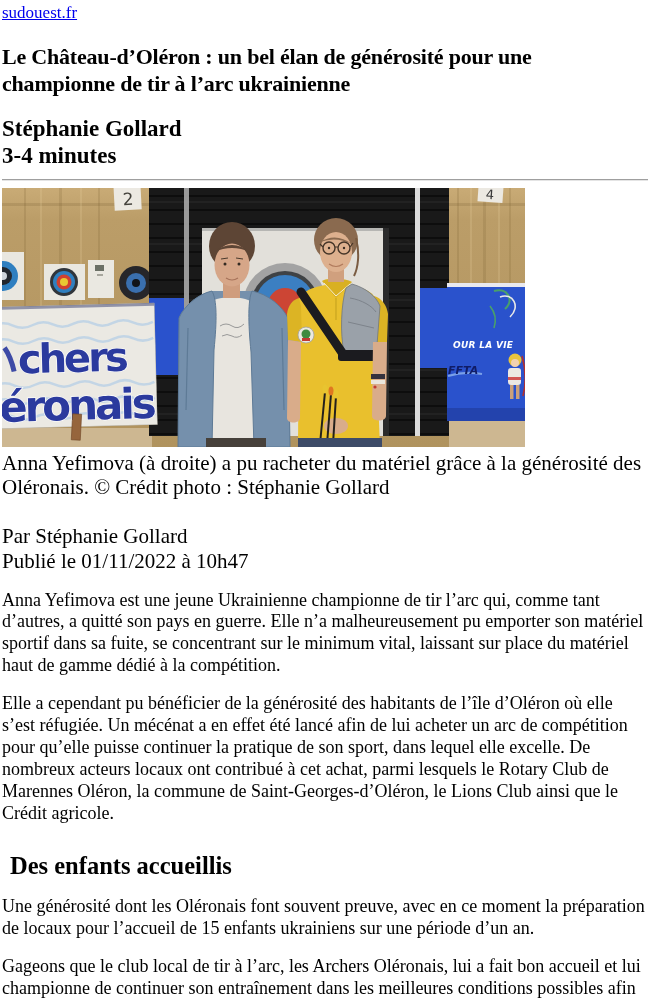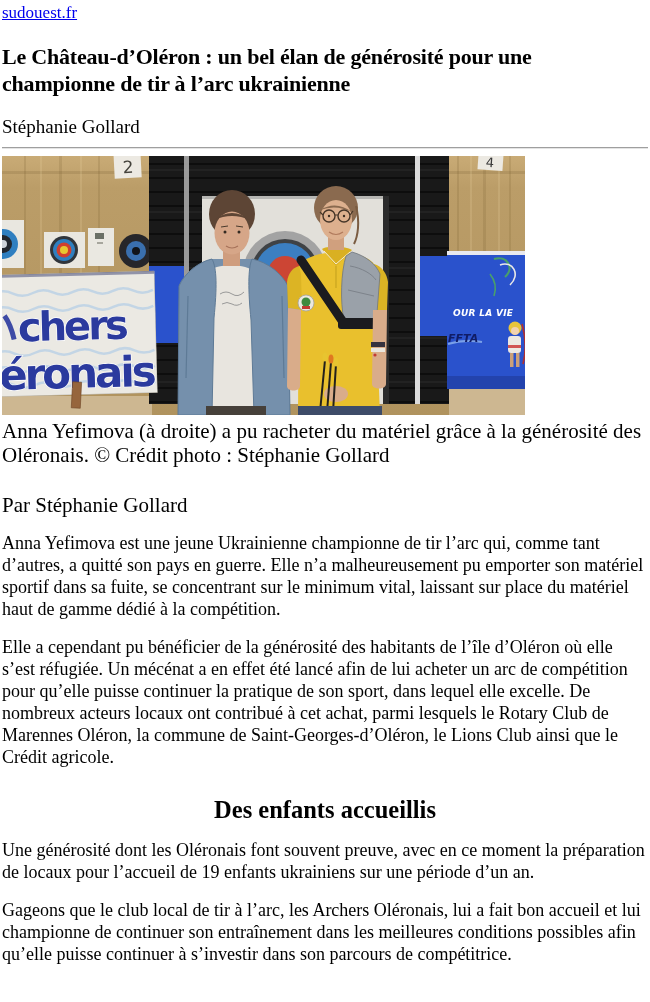--- a/index.html
+++ b/index.html
@@ -1,39 +1,40 @@
 <!DOCTYPE html>
 <html><head>
 <meta charset="utf-8">
 <style>
   html,body{margin:0;padding:0;background:#fff;}
   body{width:650px;color:#000;font-family:"Liberation Serif","DejaVu Serif",serif;}
   .page{padding:3px 2px 6px 2px;}
   .site-link{font-size:17px;line-height:1.1;color:#0000EE;text-decoration:underline;display:inline-block;margin-top:1px;}
   h1{font-size:22px;line-height:1.26;font-weight:700;margin:20px 0 0 0;letter-spacing:-0.2px;max-width:644px;}
-  .byline{margin-top:18px;font-size:19px;line-height:1.17;}
+  .byline{margin-top:18px;font-size:23px;line-height:1.17;font-weight:bold;}
   hr{margin:9px 0 7px 0;border:none;height:0;border-top:1px solid #9f9f9f;border-bottom:1px solid #e4e4e4;}
   figure{margin:0;padding:0;}
   .photo-svg{display:block;}
   figcaption{font-size:21px;line-height:1.13;margin-top:5px;max-width:646px;}
   .meta{font-size:21px;line-height:1.17;margin:25px 0 16px 0;}
   p.body-p{font-size:18px;line-height:1.22;margin:16px 0;max-width:647px;}
-  h2{font-size:24.5px;font-weight:700;margin:27px 0 16px 0;text-align:center;}
+  h2{font-size:24.5px;font-weight:700;margin:27px 0 16px 8px;}
 </style>
 </head>
 <body>
 
 <div class="page">
 
   <a href="#" class="site-link">sudouest.fr</a>
 
   <h1>Le Château-d’Oléron : un bel élan de générosité pour une championne de tir à l’arc ukrainienne</h1>
 
   <div class="byline">
     <div>Stéphanie Gollard</div>
+    <div>3-4 minutes</div>
   </div>
 
   <hr>
 
   <figure>
     <svg class="photo-svg" width="523" height="259" viewBox="0 0 523 259" xmlns="http://www.w3.org/2000/svg">
       <defs>
         <linearGradient id="straw" x1="0" y1="0" x2="0" y2="1">
           <stop offset="0" stop-color="#c9ab76"></stop>
           <stop offset="0.12" stop-color="#bb9d68"></stop>
@@ -225,23 +226,24 @@
           <rect x="476" y="-5" width="25" height="19" fill="#ece9e2"></rect>
           <text x="488" y="11" font-family="DejaVu Sans, sans-serif" font-size="13" fill="#3a3a3a" text-anchor="middle">4</text>
         </g>
       </g>
     </svg>
     <figcaption>Anna Yefimova (à droite) a pu racheter du matériel grâce à la générosité des Oléronais. © Crédit photo : Stéphanie Gollard</figcaption>
   </figure>
 
   <p class="meta">
     <span>Par Stéphanie Gollard</span><br>
+    <span>Publié le 01/11/2022 à 10h47</span>
   </p>
 
   <p class="body-p">Anna Yefimova est une jeune Ukrainienne championne de tir l’arc qui, comme tant d’autres, a quitté son pays en guerre. Elle n’a malheureusement pu emporter son matériel sportif dans sa fuite, se concentrant sur le minimum vital, laissant sur place du matériel haut de gamme dédié à la compétition.</p>
   <p class="body-p">Elle a cependant pu bénéficier de la générosité des habitants de l’île d’Oléron où elle s’est réfugiée. Un mécénat a en effet été lancé afin de lui acheter un arc de compétition pour qu’elle puisse continuer la pratique de son sport, dans lequel elle excelle. De nombreux acteurs locaux ont contribué à cet achat, parmi lesquels le Rotary Club de Marennes Oléron, la commune de Saint-Georges-d’Oléron, le Lions Club ainsi que le Crédit agricole.</p>
 
   <h2>Des enfants accueillis</h2>
 
-  <p class="body-p">Une générosité dont les Oléronais font souvent preuve, avec en ce moment la préparation de locaux pour l’accueil de 19 enfants ukrainiens sur une période d’un an.</p>
+  <p class="body-p">Une générosité dont les Oléronais font souvent preuve, avec en ce moment la préparation de locaux pour l’accueil de 15 enfants ukrainiens sur une période d’un an.</p>
   <p class="body-p">Gageons que le club local de tir à l’arc, les Archers Oléronais, lui a fait bon accueil et lui championne de continuer son entraînement dans les meilleures conditions possibles afin qu’elle puisse continuer à s’investir dans son parcours de compétitrice.</p>
 
 </div>
 
 </body></html>

